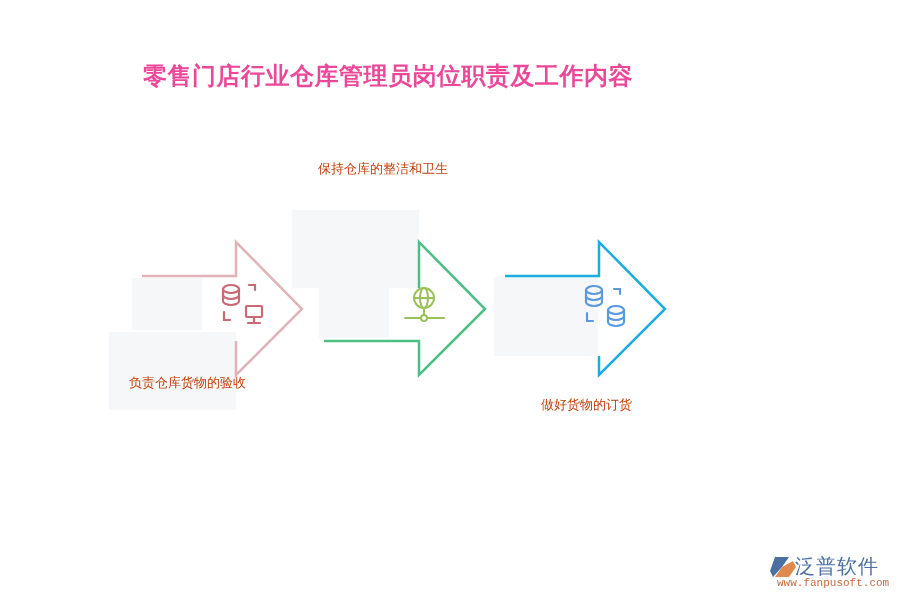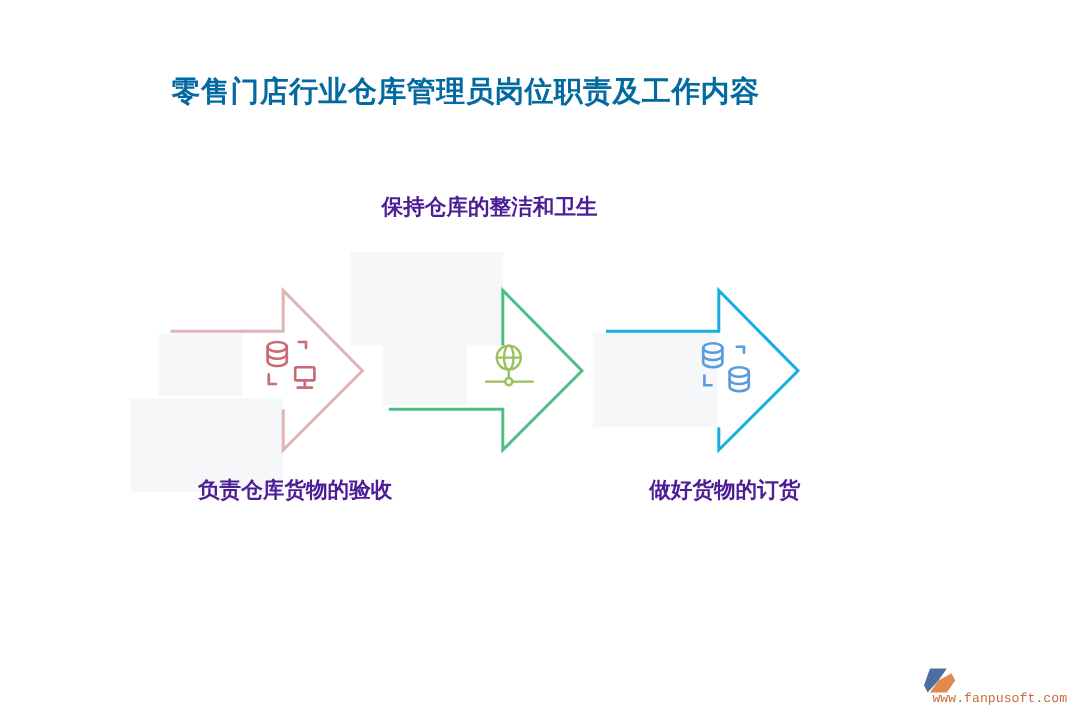--- a/index.html
+++ b/index.html
@@ -2,27 +2,27 @@
 <html><head>
   <meta charset="utf-8">
   <style>
     html, body { margin: 0; padding: 0; }
     body {
       width: 900px; height: 600px; background: #ffffff; position: relative; overflow: hidden;
       font-family: "DejaVu Sans", "Liberation Sans", sans-serif;
     }
     .title {
       position: absolute; left: 143px; top: 60px;
-      font-size: 24px; font-weight: bold; color: #0369a1; letter-spacing: 0.5px;
+      font-size: 24px; font-weight: bold; color: #ec4899; letter-spacing: 0.5px;
       white-space: nowrap;
     }
     .gbox { position: absolute; background: #f6f7f9; }
     svg.diagram { position: absolute; left: 0; top: 0; }
     .label {
-      position: absolute; font-size: 18px; font-weight: bold; color: #4c1d95; white-space: nowrap;
+      position: absolute; font-size: 13px; font-weight: normal; color: #c2410c; white-space: nowrap;
     }
     .logo { position: absolute; left: 765px; top: 553px; width: 130px; height: 40px; }
     .logo-name {
       position: absolute; left: 30px; top: 0px; font-size: 20px; color: #4a6fa0; letter-spacing: 1px;
       font-family: "DejaVu Sans", sans-serif; white-space: nowrap;
     }
     .logo-url {
       position: absolute; left: 12px; top: 24px; font-size: 11px; color: #c76a3c;
       font-family: Liberation Mono, monospace; white-space: nowrap;
     }
@@ -77,23 +77,24 @@
     <path d="M586,290 v12 a8,4 0 0 0 16,0 v-12"></path>
     <path d="M586,296 a8,4 0 0 0 16,0"></path>
     <ellipse cx="616" cy="310" rx="8" ry="4"></ellipse>
     <path d="M608,310 v12 a8,4 0 0 0 16,0 v-12"></path>
     <path d="M608,316 a8,4 0 0 0 16,0"></path>
     <path d="M614,289 h6 v5"></path>
     <path d="M587,313 v8 h6"></path>
   </g>
 </svg>
 
-<div class="label" style="left:129px;top:396px;margin-left:36px;">负责仓库货物的验收</div>
+<div class="label" style="left:129px;top:374px;">负责仓库货物的验收</div>
 <div class="label" style="left:318px;top:160px;">保持仓库的整洁和卫生</div>
 <div class="label" style="left:541px;top:396px;">做好货物的订货</div>
 
 <div class="logo">
   <svg class="logo-mark" width="28" height="24" viewBox="0 0 28 24">
     <path d="M6,2 L20,2 L13,12 L4,22 L1,16 Z" fill="#4a6fa0"></path>
     <path d="M13,12 L24,6 L27,12 L20,22 L6,22 Z" fill="#e08a50"></path>
   </svg>
+  <div class="logo-name">泛普软件</div>
   <div class="logo-url">www.fanpusoft.com</div>
 </div>
 
 </body></html>

